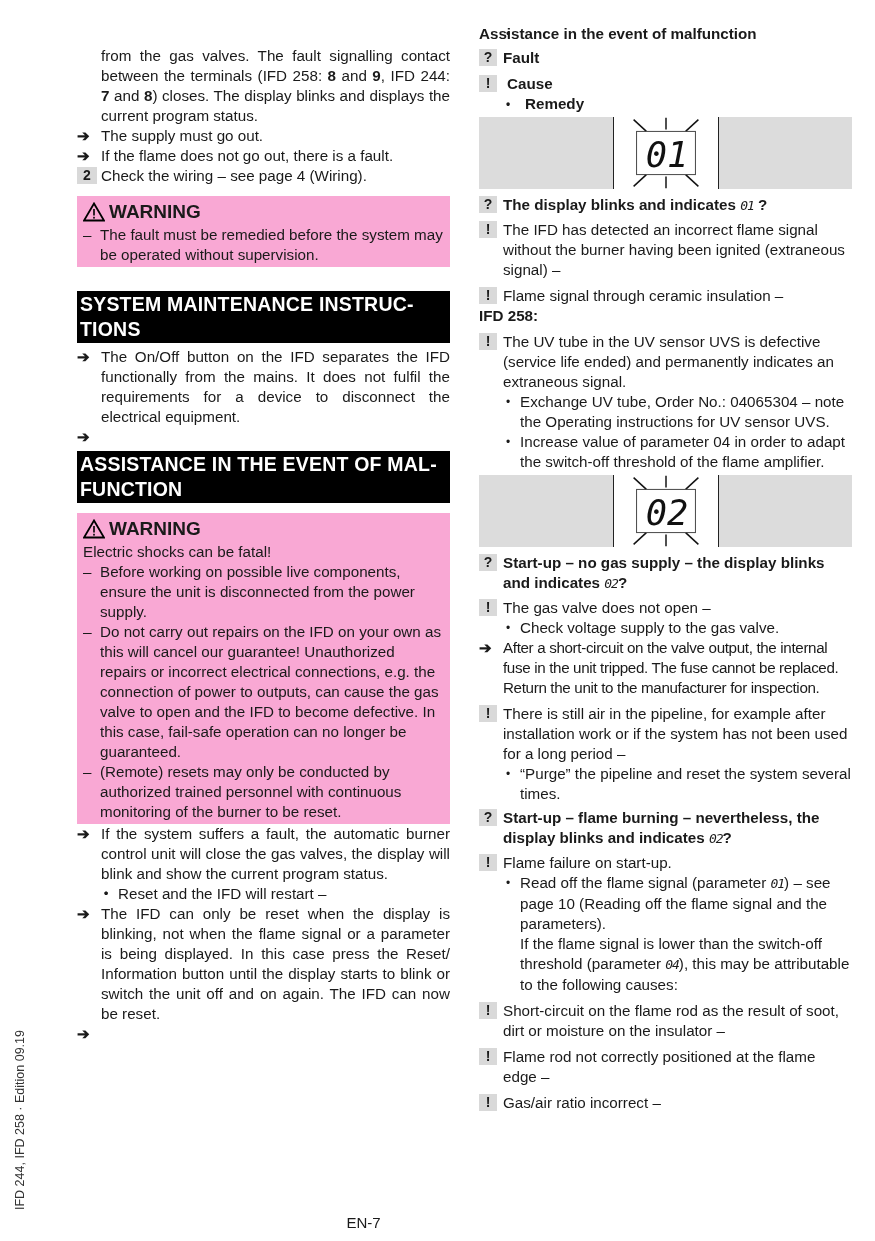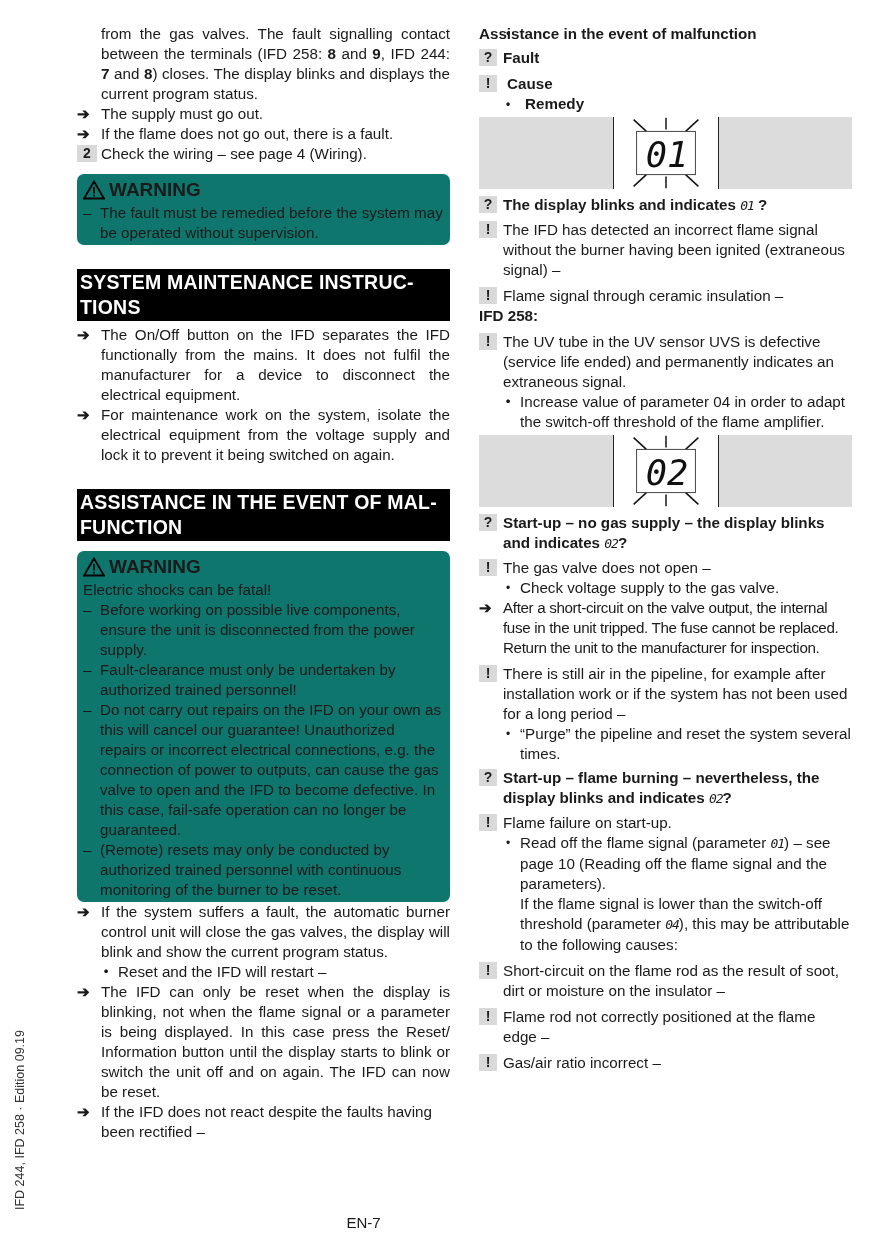--- a/index.html
+++ b/index.html
@@ -1,29 +1,29 @@
 <!DOCTYPE html>
 <html><head>
 <meta charset="utf-8">
 <style>
   * { box-sizing: border-box; margin: 0; padding: 0; }
   html, body { width: 875px; height: 1241px; background: #ffffff; }
   body { position: relative; font-family: "Liberation Sans", sans-serif; color: #1a1a1a; font-size: 15.2px; line-height: 20px; overflow: hidden; }
   .col { position: absolute; top: 24px; }
-  .col-left { left: 77px; width: 373px; }
+  .col-left { left: 77px; width: 373px; margin-top: 22px; }
   .col-right { left: 479px; width: 373px; }
   .p { position: relative; }
   .indent { padding-left: 24px; }
   .marker { position: absolute; left: 0; top: 0; }
   .arrow { font-weight: bold; font-size: 15px; }
   .box-num { position: absolute; left: 0; top: 1px; width: 20px; height: 17px; background: #d9d9d9; font-weight: bold; text-align: center; line-height: 17px; font-size: 14px; }
   .qmark { position: absolute; left: 0; top: 1px; width: 18px; height: 17px; background: #d9d9d9; font-weight: bold; text-align: center; line-height: 17px; font-size: 14px; }
   .just { text-align: justify; }
   .bold { font-weight: bold; }
-  .warn-box { background: #0f766e; padding: 3px 6px 2px 6px; border-radius: 7px; }
+  .warn-box { background: #f9a8d4; padding: 3px 6px 2px 6px; }
   .warn-title { font-weight: bold; font-size: 19px; line-height: 26px; display: flex; align-items: center; gap: 4px; }
   .warn-title svg { width: 22px; height: 20px; }
   .dash-item { position: relative; padding-left: 17px; }
   .dash-item .marker { left: 0; }
   .section-head { background: #000; color: #fff; font-weight: bold; font-size: 19.5px; line-height: 25px; padding: 1px 11px 1px 3px; letter-spacing: 0.2px; }
   .bullet { position: relative; padding-left: 41px; }
   .bullet .marker { left: 27px; font-size: 12px; }
   .r-bullet { position: relative; padding-left: 41px; }
   .r-bullet .marker { left: 27px; font-size: 12px; }
   .display-band { position: relative; height: 72px; background: #dcdcdc; }
@@ -54,48 +54,48 @@
           <rect x="10.2" y="14.8" width="1.6" height="1.8" fill="#000"></rect>
         </svg>
       <span>WARNING</span>
     </div>
     <div class="dash-item"><span class="marker">–</span><span>The fault must be remedied before the system may be operated without supervision.</span></div>
   </div>
 
   <div class="gap24"></div>
   <div class="section-head">SYSTEM MAINTENANCE INSTRUC-TIONS</div>
   <div class="gap4"></div>
-  <div class="p indent just"><span class="marker arrow">➔</span><span>The On/Off button on the IFD separates the IFD functionally from the mains. It does not fulfil the manufacturer for a device to disconnect the electrical equipment.</span></div>
-  <div class="p indent just"><span class="marker arrow">➔</span><span>For maintenance work on the system, isolate the electrical equipment from the voltage supply and lock it to prevent it being switched on again.</span></div>
+  <div class="p indent just"><span class="marker arrow">➔</span><span>The On/Off button on the IFD separates the IFD functionally from the mains. It does not fulfil the requirements for a device to disconnect the electrical equipment.</span></div>
+  <div class="p indent just"><span class="marker arrow">➔</span></div>
 
   <div class="gap24"></div>
   <div class="section-head">ASSISTANCE IN THE EVENT OF MAL-FUNCTION</div>
   <div class="gap10"></div>
 
   <div class="warn-box">
     <div class="warn-title">
       <svg viewBox="0 0 22 20">
           <polygon points="11,1.5 21,18.5 1,18.5" fill="none" stroke="#000" stroke-width="1.8"></polygon>
           <rect x="10.2" y="7" width="1.6" height="6.5" fill="#000"></rect>
           <rect x="10.2" y="14.8" width="1.6" height="1.8" fill="#000"></rect>
         </svg>
       <span>WARNING</span>
     </div>
     <div>Electric shocks can be fatal!</div>
     <div class="dash-item"><span class="marker">–</span><span>Before working on possible live components, ensure the unit is disconnected from the power supply.</span></div>
-    <div class="dash-item"><span class="marker">–</span><span>Fault-clearance must only be undertaken by authorized trained personnel!</span></div>
+    <div class="dash-item"><span class="marker">–</span></div>
     <div class="dash-item"><span class="marker">–</span><span>Do not carry out repairs on the IFD on your own as this will cancel our guarantee! Unauthorized repairs or incorrect electrical connections, e.g. the connection of power to outputs, can cause the gas valve to open and the IFD to become defective. In this case, fail-safe operation can no longer be guaranteed.</span></div>
     <div class="dash-item"><span class="marker">–</span><span>(Remote) resets may only be conducted by authorized trained personnel with continuous monitoring of the burner to be reset.</span></div>
   </div>
 
   <div class="p indent just"><span class="marker arrow">➔</span><span>If the system suffers a fault, the automatic burner control unit will close the gas valves, the display will blink and show the current program status.</span></div>
   <div class="bullet"><span class="marker">•</span></div>
   <div class="bullet"><span class="marker">•</span><span>Reset and the IFD will restart –</span></div>
   <div class="p indent just"><span class="marker arrow">➔</span><span>The IFD can only be reset when the display is blinking, not when the flame signal or a parameter is being displayed. In this case press the Reset/ Information button until the display starts to blink or switch the unit off and on again. The IFD can now be reset.</span></div>
-  <div class="p indent"><span class="marker arrow">➔</span><span>If the IFD does not react despite the faults having been rectified –</span></div>
+  <div class="p indent"><span class="marker arrow">➔</span></div>
 </div>
 
 <div class="col col-right">
   <div class="r-bullet"><span class="marker">•</span></div>
   <div class="bold">Assistance in the event of malfunction</div>
   <div class="gap4"></div>
   <div class="p indent bold"><span class="qmark">?</span><span>Fault</span></div>
   <div class="gap6"></div>
   <div class="p bold" style="padding-left:28px"><span class="qmark">!</span><span>Cause</span></div>
   <div class="bullet bold" style="padding-left:46px"><span class="marker" style="left:27px">•</span><span>Remedy</span></div>
@@ -120,21 +120,21 @@
 
   <div class="gap6"></div>
   <div class="p indent bold"><span class="qmark">?</span><span>The display blinks and indicates </span><span class="seg">01</span><span> ?</span></div>
   <div class="gap4"></div>
   <div class="p indent"><span class="qmark">!</span><span>The IFD has detected an incorrect flame signal without the burner having been ignited (extraneous signal) –</span></div>
   <div class="gap6"></div>
   <div class="p indent"><span class="qmark">!</span><span>Flame signal through ceramic insulation –</span></div>
   <div class="bold">IFD 258:</div>
   <div class="gap6"></div>
   <div class="p indent"><span class="qmark">!</span><span>The UV tube in the UV sensor UVS is defective (service life ended) and permanently indicates an extraneous signal.</span></div>
-  <div class="r-bullet"><span class="marker">•</span></div>
+  <div class="r-bullet"><span class="marker">•</span><span>Exchange UV tube, Order No.: 04065304 – note the Operating instructions for UV sensor UVS.</span></div>
   <div class="r-bullet"><span class="marker">•</span><span>Increase value of parameter 04 in order to adapt the switch-off threshold of the flame amplifier.</span></div>
   <div class="gap3"></div>
 
   <div class="display-band">
     <div class="display-win">
       <svg viewBox="0 0 106 72">
         <g stroke="#111" stroke-width="1.5">
           <line x1="20" y1="2" x2="33" y2="14"></line>
             <line x1="53" y1="0" x2="53" y2="12"></line>
             <line x1="86" y1="2" x2="73" y2="14"></line>

